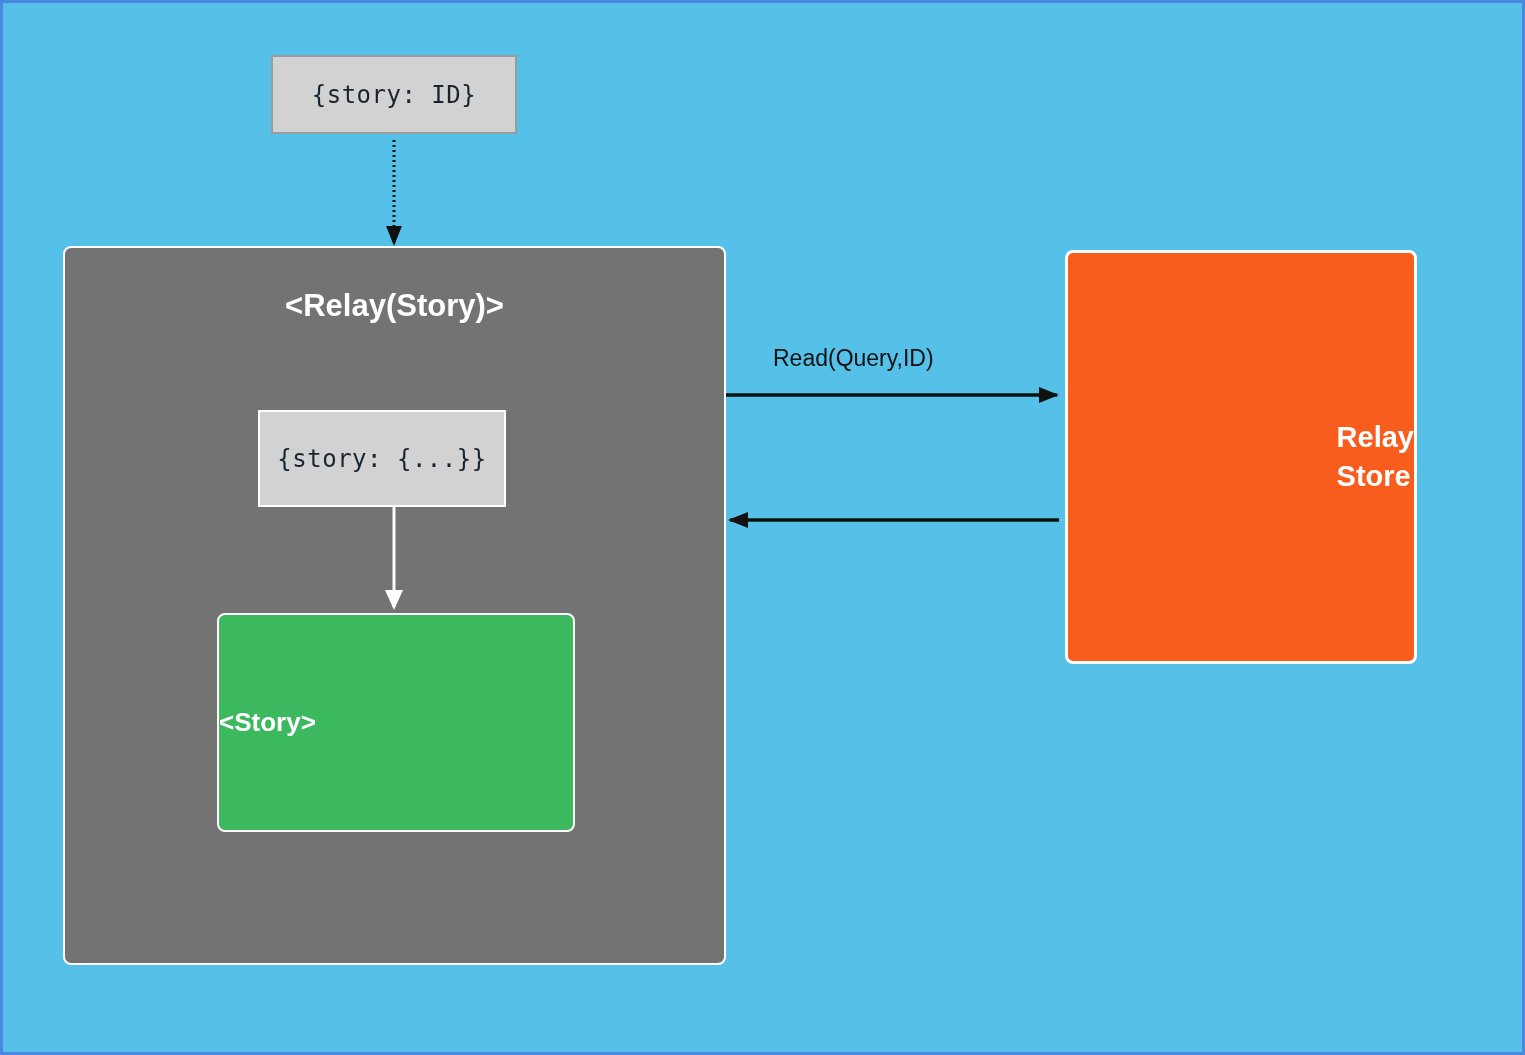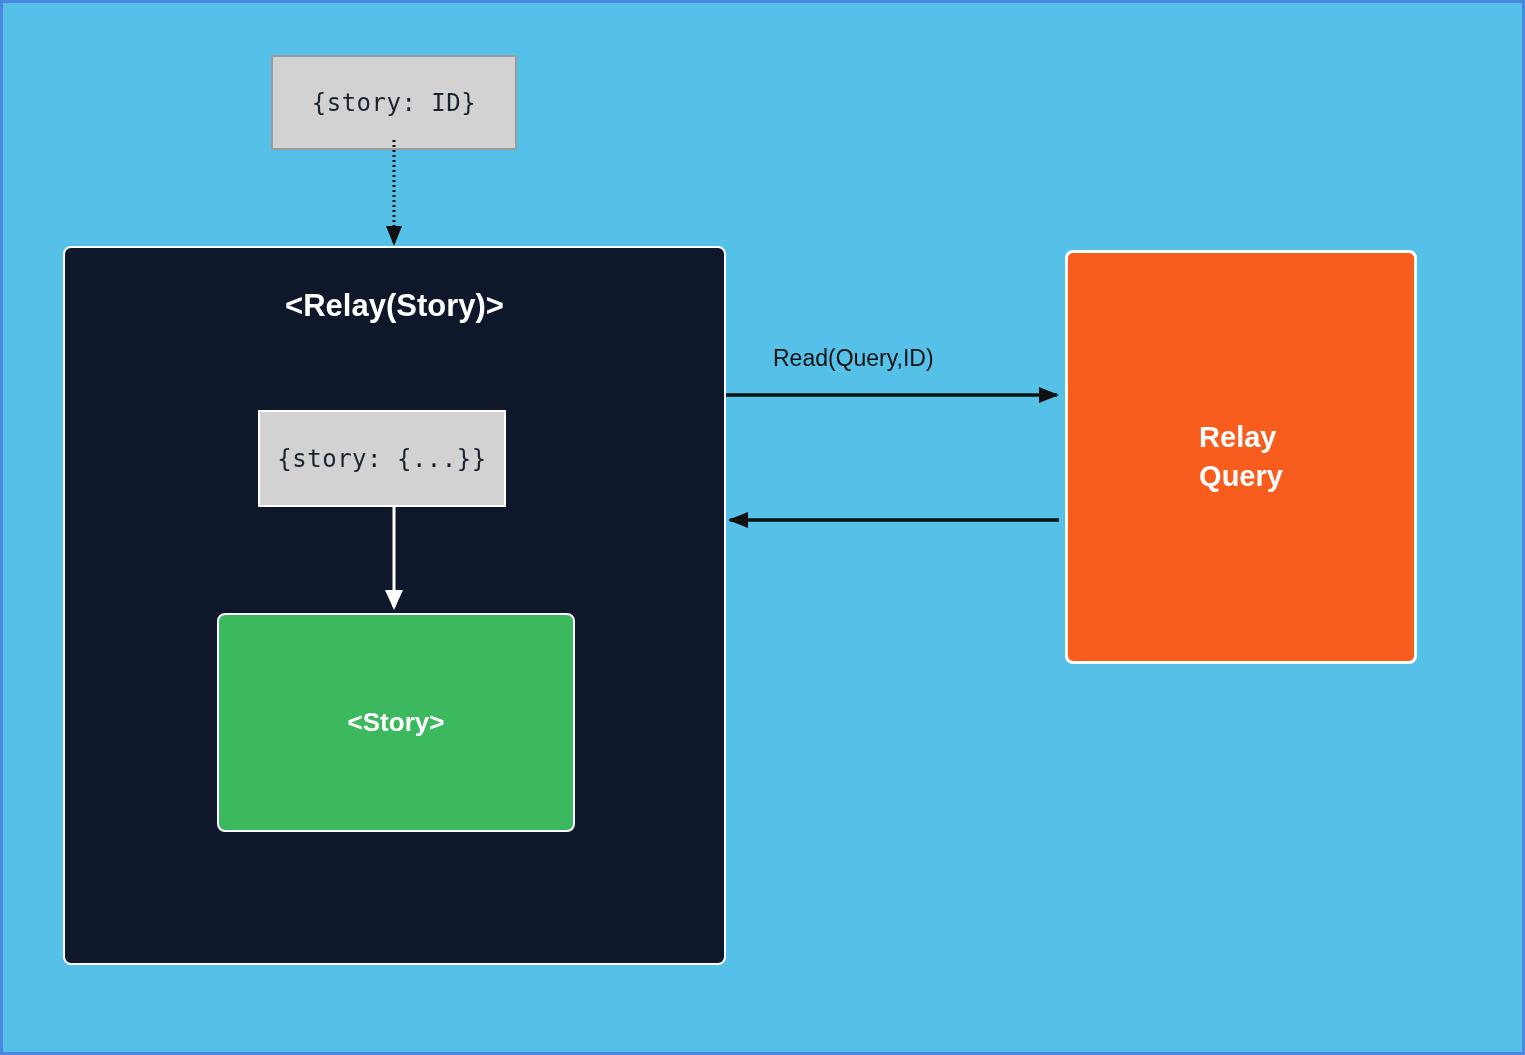--- a/index.html
+++ b/index.html
@@ -21,45 +21,45 @@
   }
   .gray-box.outer { border:2px solid #9b9b9b; }
   .gray-box.inner { border:2px solid #ffffff; }
   .mono {
     font-family:"DejaVu Sans Mono","Liberation Mono",monospace;
     font-size:24px; color:#1a2430; letter-spacing:0.5px;
   }
 
   
   .relay-container {
-    background:#0f172a;
+    background:#737373;
     border:2px solid #ffffff;
     border-radius:8px;
   }
   .relay-title {
     position:absolute; left:0; right:0; top:40px;
     text-align:center;
     color:#ffffff; font-size:31px; font-weight:bold;
   }
 
   
   .green-box {
     background:#3cb95f;
     border:2px solid #ffffff;
     border-radius:8px;
-    display:flex; align-items:center; justify-content:center;
+    display:flex; align-items:center; justify-content:flex-start;
   }
   .green-label { color:#ffffff; font-size:26px; font-weight:bold; }
 
   
   .orange-box {
     background:#f95d1e;
     border:3px solid #ffffff;
     border-radius:8px;
-    display:flex; align-items:center; justify-content:center;
+    display:flex; align-items:center; justify-content:flex-end;
   }
   .store-label { color:#ffffff; font-size:29px; font-weight:bold; line-height:1.35; text-align:left; }
 
   
   .edge-label {
     position:absolute;
     width:240px; 
     font-size:23px; color:#111111;
   }
 
@@ -67,40 +67,40 @@
     position:absolute; left:0; top:0;
     width:1519px; height:1049px;
     pointer-events:none;
   }
 </style>
 </head>
 <body>
 
 <div class="canvas">
 
-  <div class="abs gray-box outer" style="left:268px; top:52px; width:246px; height:95px;">
+  <div class="abs gray-box outer" style="left:268px; top:52px; width:246px; height:79px;">
     <span class="mono">{story: ID}</span>
   </div>
 
   <div class="abs relay-container" style="left:60px; top:243px; width:663px; height:719px;">
     <div class="relay-title">&lt;Relay(Story)&gt;</div>
 
     <div class="abs gray-box inner" style="left:193px; top:162px; width:248px; height:97px;">
       <span class="mono">{story: {...}}</span>
     </div>
 
     <div class="abs green-box" style="left:152px; top:365px; width:358px; height:219px;">
       <span class="green-label">&lt;Story&gt;</span>
     </div>
   </div>
 
   <div class="abs orange-box" style="left:1062px; top:247px; width:352px; height:414px;">
     <div class="store-label">
       <div>Relay</div>
-      <div>Query</div>
+      <div>Store</div>
     </div>
   </div>
 
   <div class="edge-label" style="left:770px; top:342px;">Read(Query,ID)</div>
 
   <svg class="overlay" viewBox="0 0 1519 1049">
     <defs>
       <marker id="head-black" markerUnits="userSpaceOnUse" markerWidth="20" markerHeight="16" refX="18" refY="8" orient="auto">
         <path d="M0,0 L20,8 L0,16 z" fill="#111111"></path>
       </marker>

